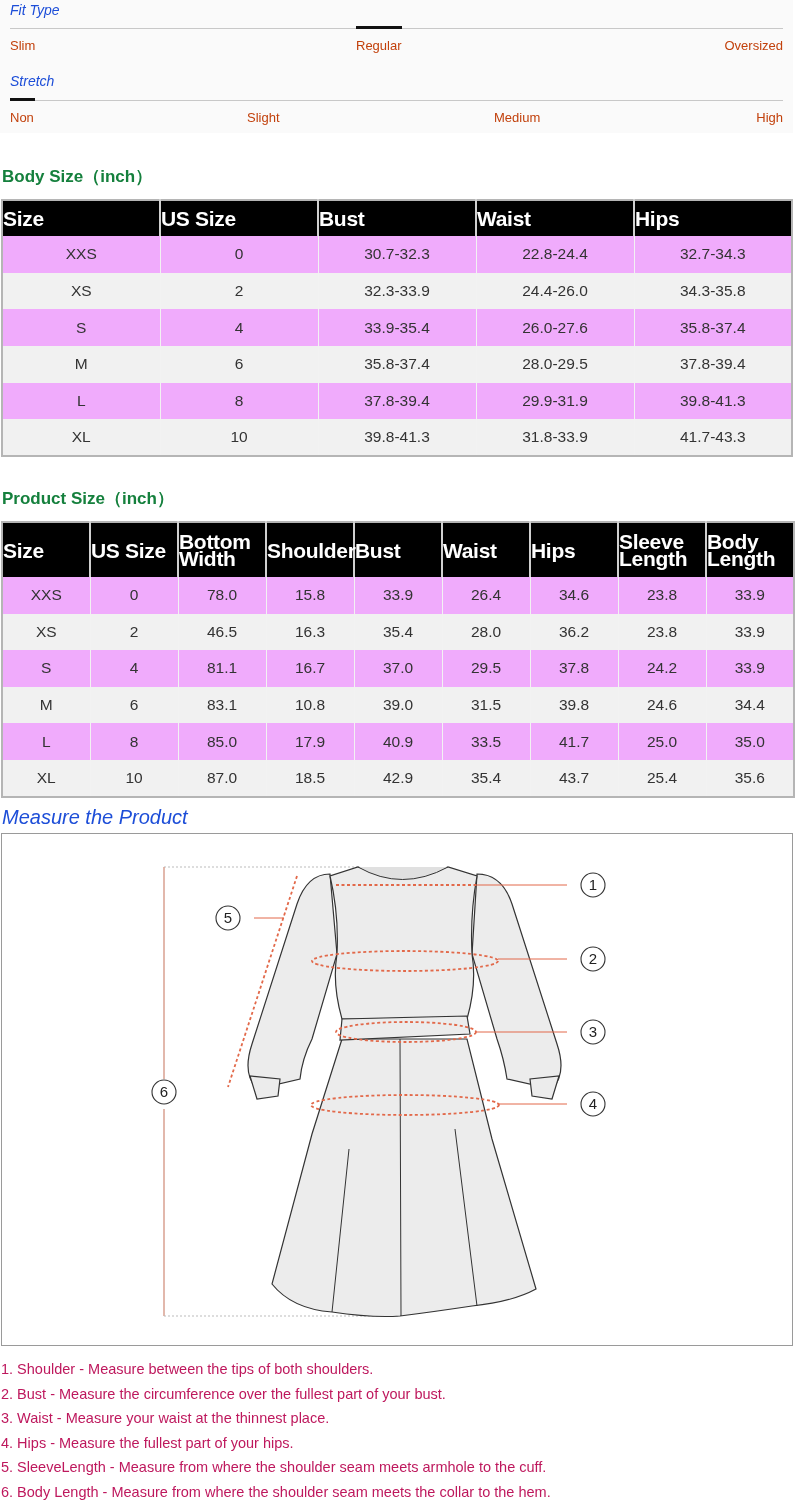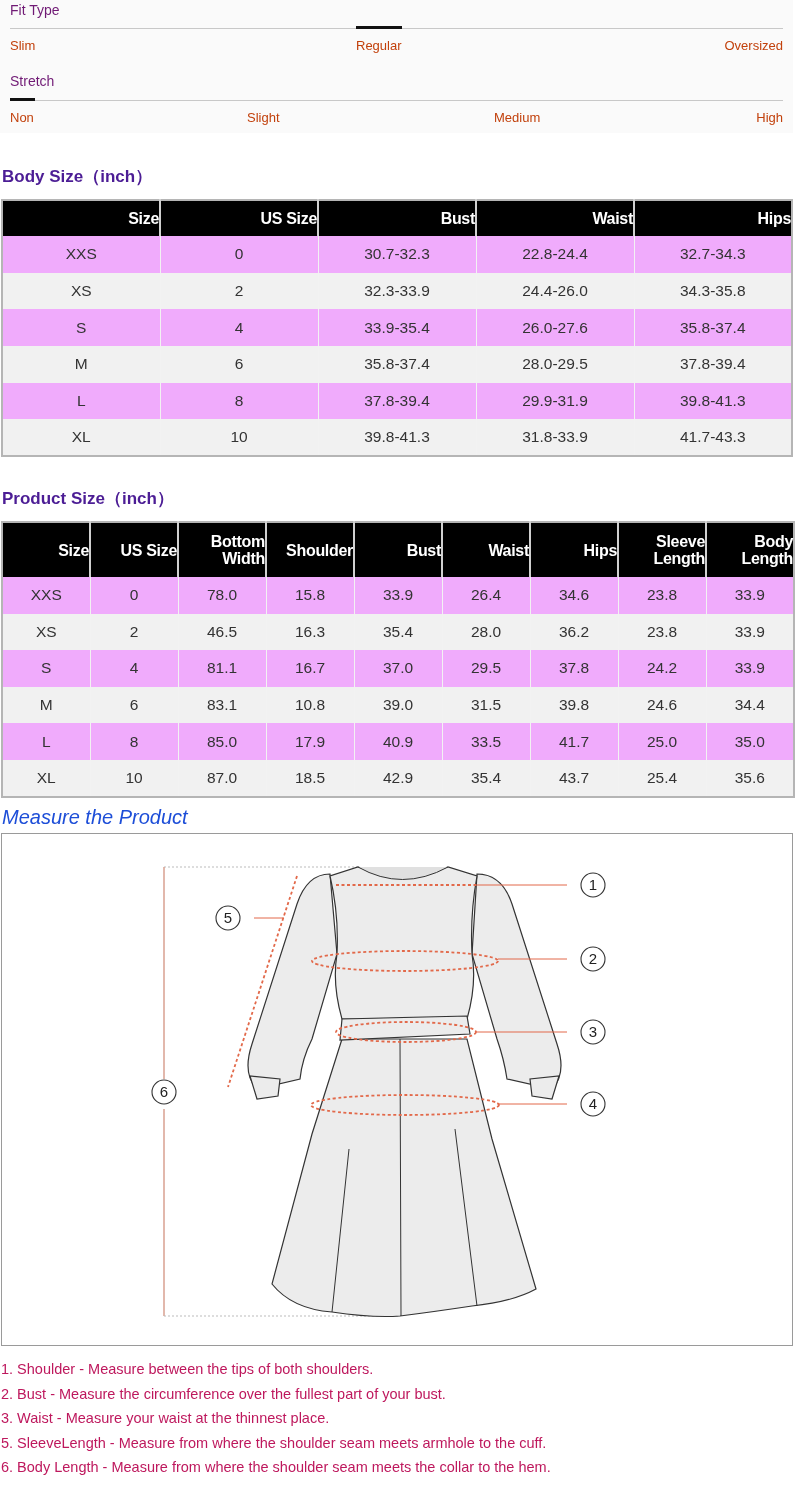--- a/index.html
+++ b/index.html
@@ -1,32 +1,32 @@
 <!DOCTYPE html>
 <html><head>
 <meta charset="utf-8">
 <style>
   * { box-sizing: border-box; margin: 0; padding: 0; }
   html, body { width: 795px; height: 1500px; background: #ffffff; overflow: hidden; }
   body { font-family: "Liberation Sans", "DejaVu Sans", sans-serif; color: #333; position: relative; }
 
   
   .fit-panel { position: absolute; left: 0; top: 0; width: 793px; height: 133px; background: #fafafa; }
-  .fit-label { position: absolute; left: 10px; font-size: 14px; color: #701a75; }
+  .fit-label { position: absolute; left: 10px; font-size: 14px; color: #1d4ed8; font-style: italic; }
   .track { position: absolute; left: 10px; right: 10px; height: 1px; background: #c8c8c8; }
   .track-marker { position: absolute; top: -2px; height: 3px; background: #111; }
   .tick-row { position: absolute; left: 10px; right: 10px; height: 18px; font-size: 13px; color: #c2410c; }
   .tick-row span { position: absolute; top: 0; white-space: nowrap; }
 
   
-  .section-title { position: absolute; left: 2px; font-size: 17px; font-weight: bold; color: #4c1d95; }
+  .section-title { position: absolute; left: 2px; font-size: 17px; font-weight: bold; color: #15803d; }
 
   
   table.size-table { position: absolute; left: 1px; width: 792px; border-collapse: collapse; border: 2px solid #b5b5b5; table-layout: fixed; }
-  table.size-table th { background: #000; color: #fff; font-weight: bold; font-size: 16px; border-left: 2px solid #d0d0d0; text-align: right; line-height: 17px; letter-spacing: -0.3px; }
+  table.size-table th { background: #000; color: #fff; font-weight: bold; font-size: 21px; border-left: 2px solid #d0d0d0; text-align: left; line-height: 17px; letter-spacing: -0.3px; }
   table.size-table th:first-child { border-left: none; }
   table.size-table td { font-size: 15.5px; color: #333; text-align: center; border-left: 1px solid #f2f2f2; }
   table.size-table td:first-child { border-left: none; }
   table.size-table tr.odd td { background: #f0abfc; }
   table.size-table tr.even td { background: #f1f1f1; }
 
   #body-table { top: 199px; height: 258px; }
   #body-table th { height: 36px; }
   #body-table td { height: 36.6px; }
 
@@ -278,15 +278,16 @@
     <text class="num-label" x="591" y="275" text-anchor="middle">4</text>
     <text class="num-label" x="226" y="89" text-anchor="middle">5</text>
     <text class="num-label" x="162" y="263" text-anchor="middle">6</text>
   </svg>
 </div>
 
 <div class="notes">
   <div class="note">1. Shoulder - Measure between the tips of both shoulders.</div>
   <div class="note">2. Bust - Measure the circumference over the fullest part of your bust.</div>
   <div class="note">3. Waist - Measure your waist at the thinnest place.</div>
+  <div class="note">4. Hips - Measure the fullest part of your hips.</div>
   <div class="note">5. SleeveLength - Measure from where the shoulder seam meets armhole to the cuff.</div>
   <div class="note">6. Body Length - Measure from where the shoulder seam meets the collar to the hem.</div>
 </div>
 
 </body></html>

